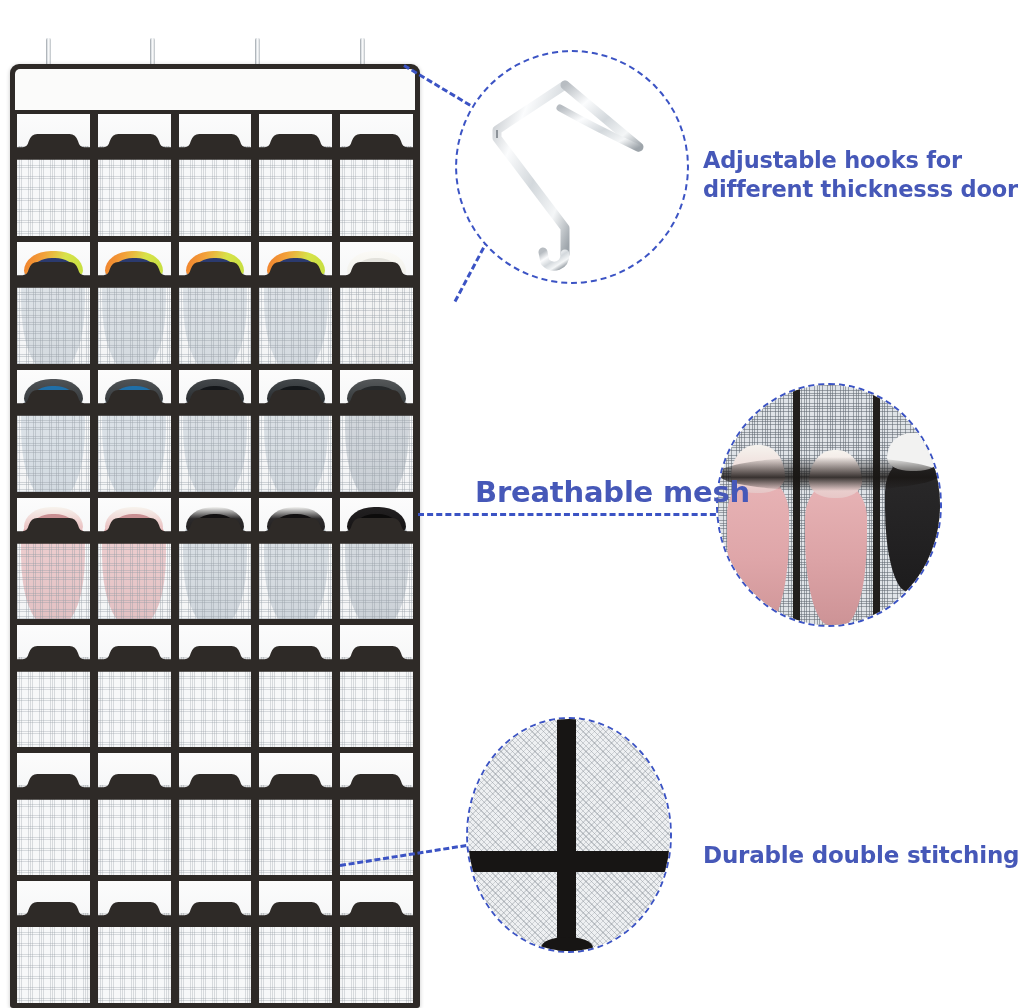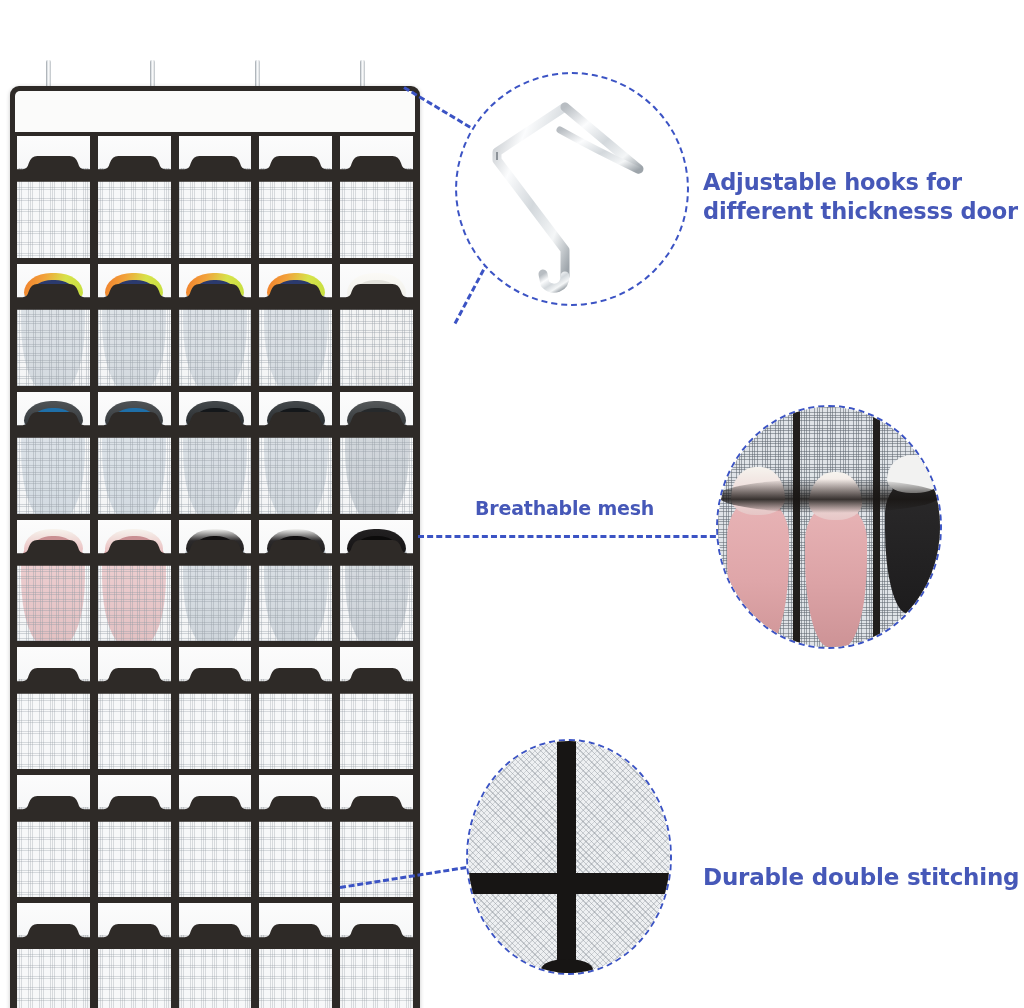--- a/index.html
+++ b/index.html
@@ -1,21 +1,21 @@
 <!DOCTYPE html>
 <html><head>
 <meta charset="utf-8">
 <style>
   html,body{margin:0;padding:0;}
   body{
     width:1024px;height:1008px;position:relative;overflow:hidden;
     background:#ffffff;
     font-family:"DejaVu Sans","Liberation Sans",sans-serif;
   }
-  .stage{position:absolute;inset:0;margin-top:22px;}
+  .stage{position:absolute;inset:0;}
 
   
   #organizer{position:absolute;left:10px;top:38px;width:410px;height:970px;}
   .hook{position:absolute;width:5px;background:linear-gradient(90deg,#9aa0a6 0%,#e9edf0 35%,#fdfdfd 55%,#b9bfc4 100%);border-radius:2px;}
   .hook .tip{position:absolute;left:-5px;bottom:-11px;width:10px;height:13px;border:2.4px solid #b3b9be;border-top:none;border-right:none;border-radius:0 0 0 7px;background:transparent;}
 
   .frame{position:absolute;left:0;top:26px;right:0;bottom:0;
     background:#2e2a27;border-radius:9px 9px 3px 3px;
     box-shadow:0 1px 4px rgba(0,0,0,.22);}
   .headerband{position:absolute;left:5px;top:5px;right:5px;height:41px;background:#fbfbfa;border-radius:5px 5px 0 0;}
@@ -611,21 +611,21 @@
       <div class="mp-shoe" style="left:4%;top:38%;width:28%;height:62%;background:linear-gradient(180deg,#e8b4b6 0%,#dfa6a9 55%,#cf9597 100%);"></div>
       <div class="mp-collar" style="left:6%;top:25%;width:24%;height:20%;background:linear-gradient(180deg,#f6f3ee 0%,#e6c6c6 100%);"></div>
       <div class="mp-shoe" style="left:39%;top:40%;width:28%;height:60%;background:linear-gradient(180deg,#e8b4b6 0%,#dca3a6 55%,#cd9396 100%);"></div>
       <div class="mp-collar" style="left:41%;top:27%;width:24%;height:20%;background:linear-gradient(180deg,#f7f4ef 0%,#e7c7c7 100%);"></div>
       <div class="mp-shoe" style="left:75%;top:30%;width:26%;height:56%;background:linear-gradient(180deg,#2b2a2b 0%,#1d1c1d 100%);"></div>
       <div class="mp-collar" style="left:76%;top:20%;width:24%;height:16%;background:#f2f2f1;"></div>
       <div style="position:absolute;left:0;right:0;top:30%;height:14%;background:linear-gradient(180deg,rgba(25,22,20,0) 0%,rgba(25,22,20,.85) 60%,rgba(25,22,20,0) 100%);border-radius:50%;"></div>
     </div>
   </div>
 
-  <div class="callout-text" style="left:475px;top:474px;width:300px;font-size:19px;">
+  <div class="callout-text" style="left:475px;top:474px;width:300px;font-size:29px;">
     <div>Breathable mesh</div>
   </div>
 
   <div class="dash" style="left:340px;top:864px;width:128px;transform:rotate(-9deg);"></div>
 
   <div class="circle" style="left:466px;top:717px;width:202px;height:232px;">
     <div class="stitchphoto">
       <div class="st-v" style="left:44%;width:9.5%;"></div>
       <div class="st-h" style="top:57%;height:9%;"></div>
       <div style="position:absolute;left:36%;top:94%;width:26%;height:9%;background:#171514;border-radius:50% 50% 0 0;"></div>

